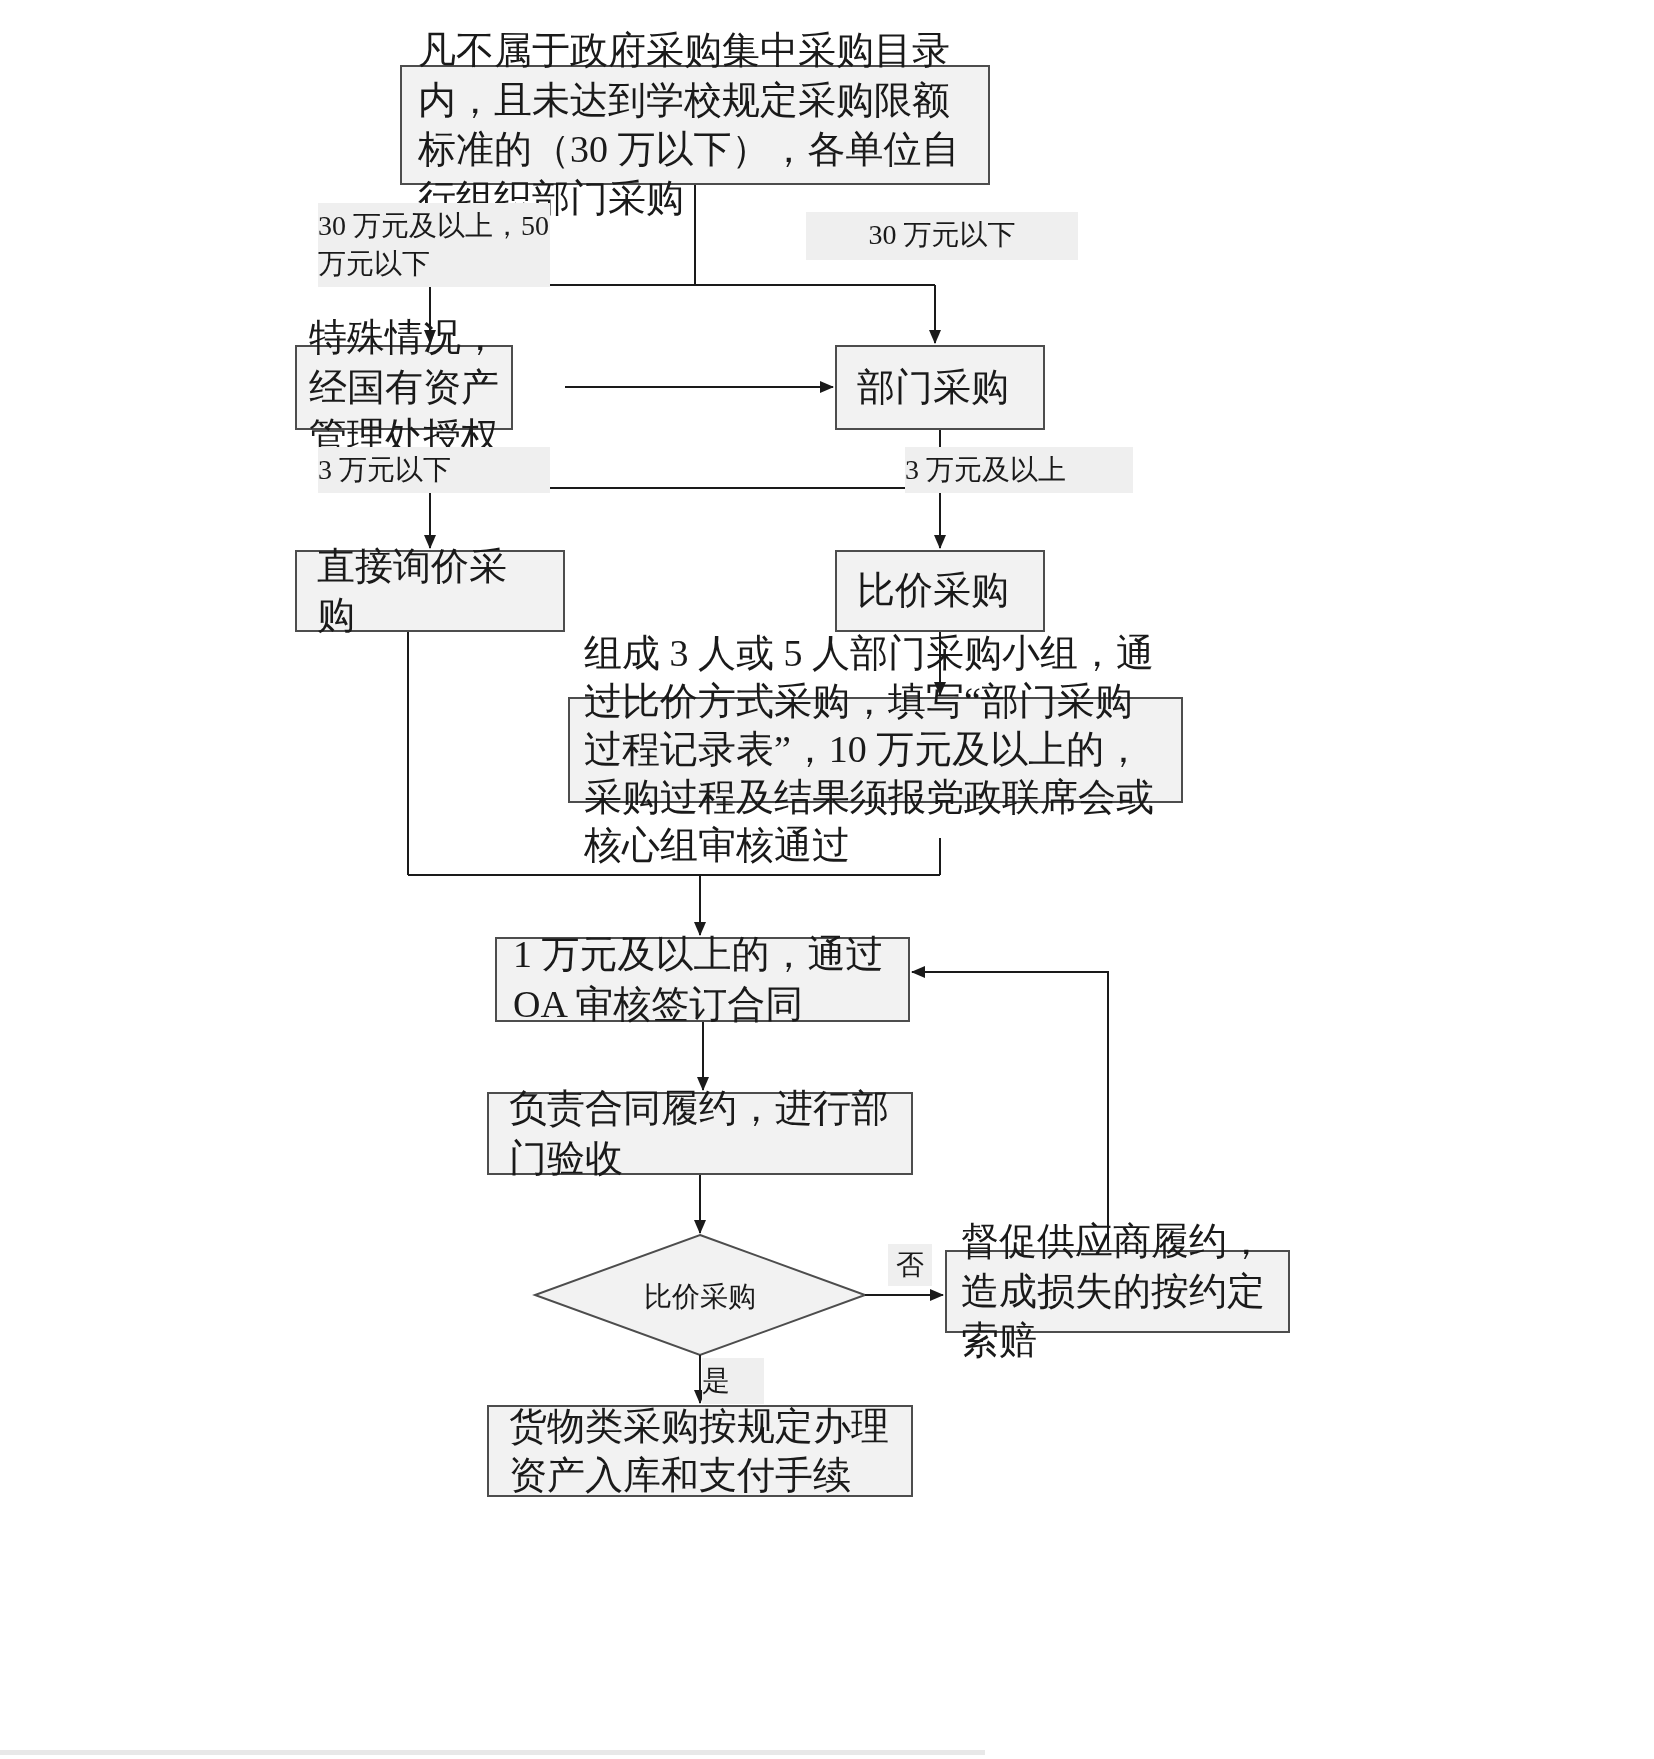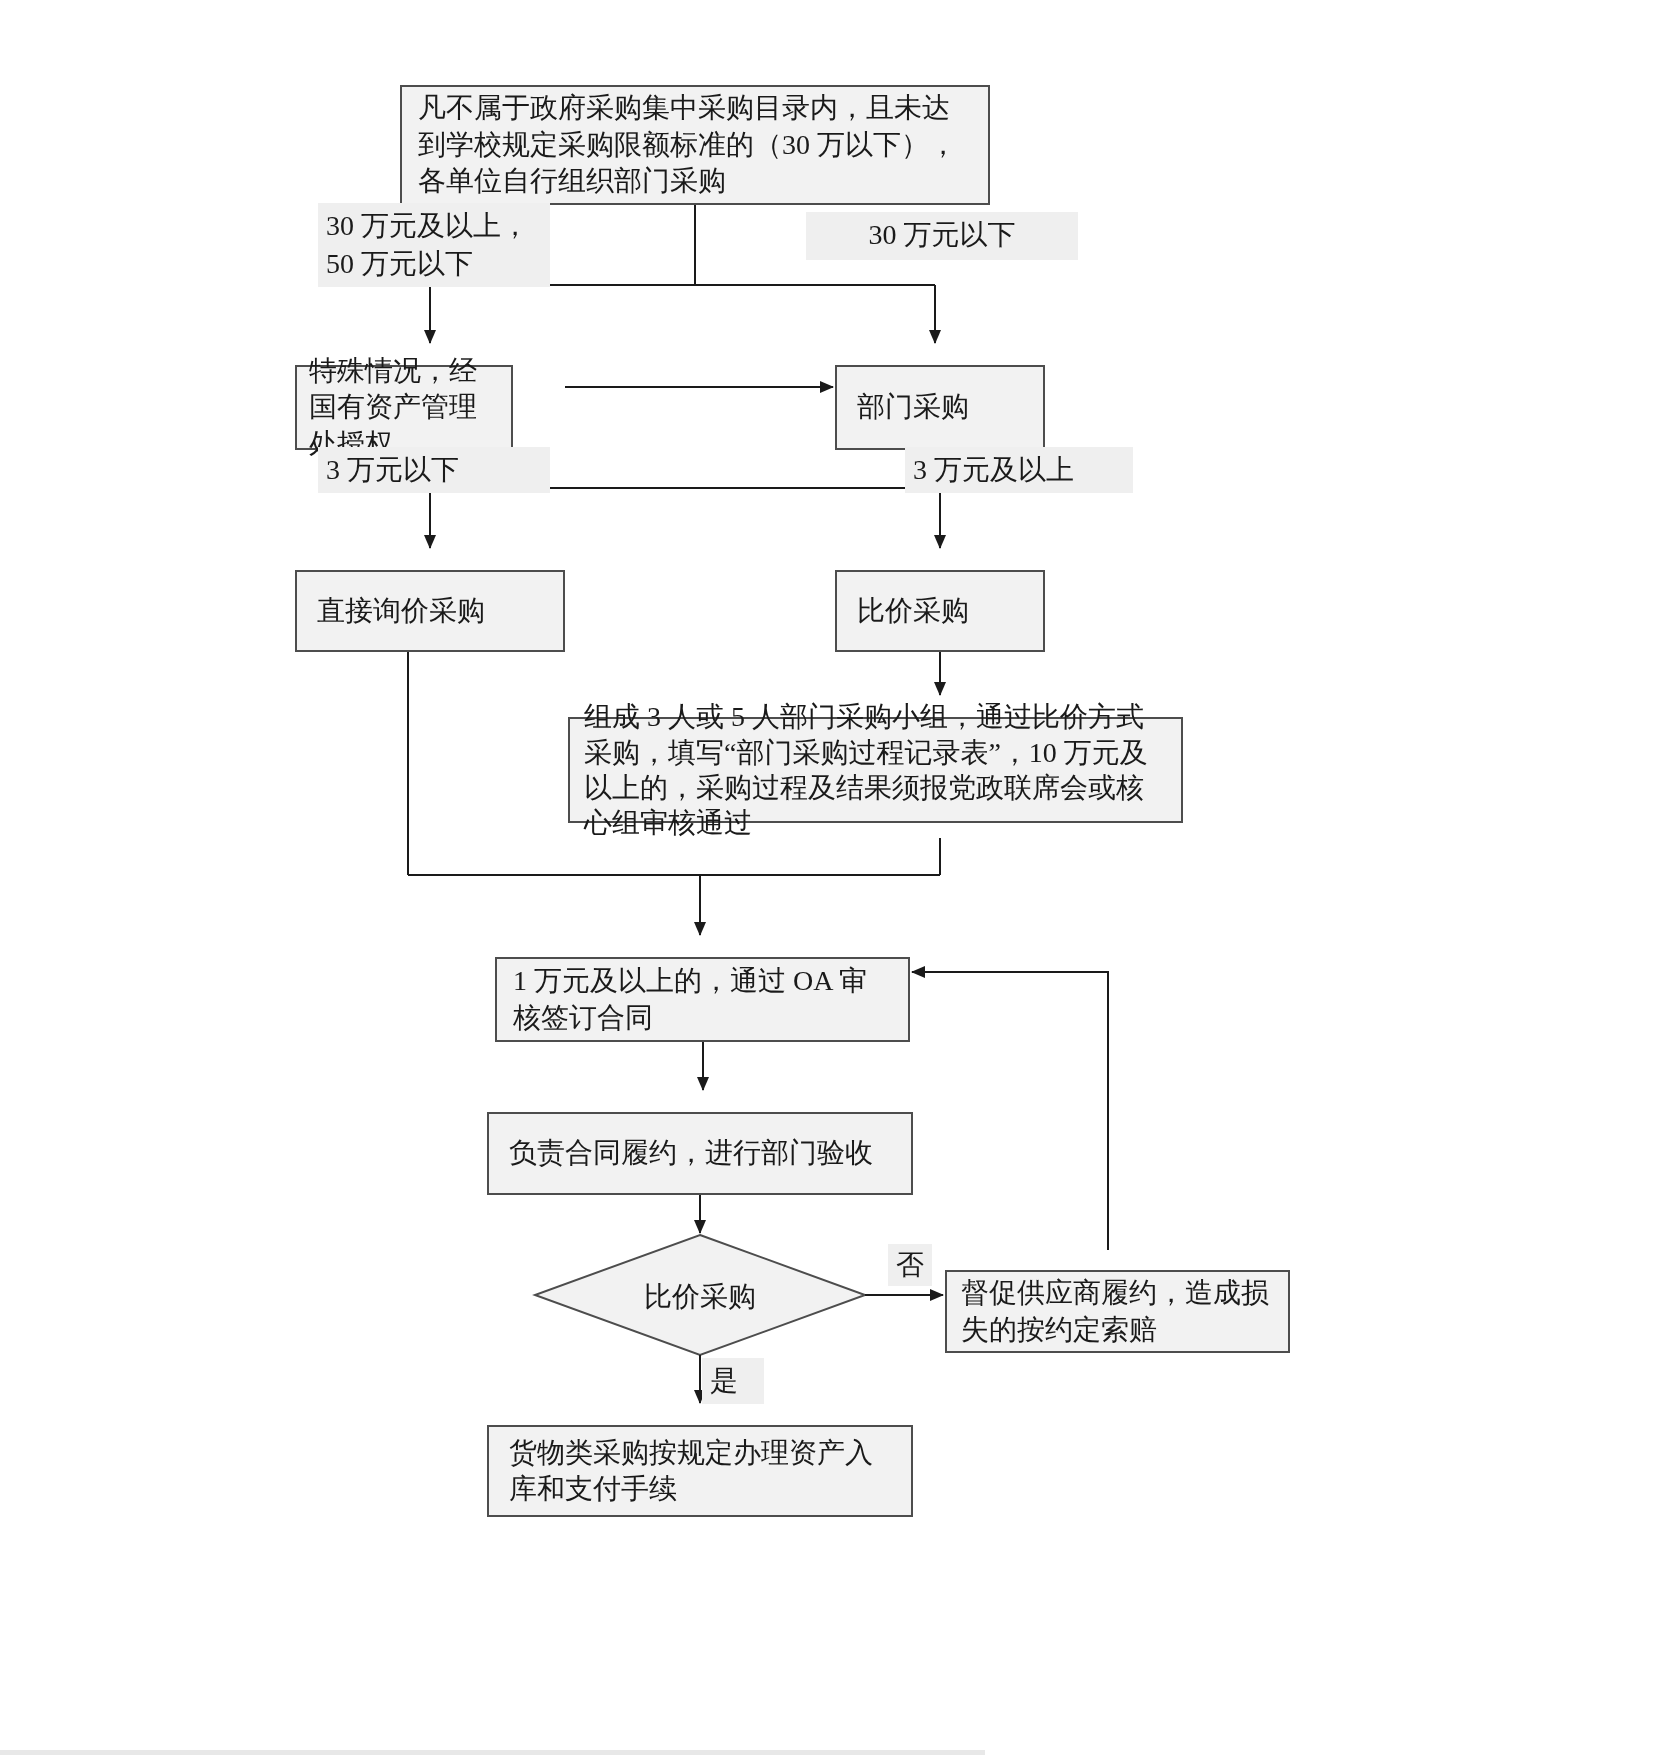--- a/index.html
+++ b/index.html
@@ -13,40 +13,39 @@
   }
   svg.wires { position:absolute; left:0; top:0; }
   .wire { stroke:var(--line,#1a1a1a); stroke-width:2; fill:none; }
   .shape { fill:var(--box-fill,#f2f2f2); stroke:var(--box-border,#4d4d4d); stroke-width:2; }
   #arrowhead path { fill:var(--line,#1a1a1a); }
   .node {
     position:absolute;
     box-sizing:border-box;
     background:var(--box-fill,#f2f2f2);
     border:2px solid var(--box-border,#4d4d4d);
-    font-size:28px;
+    font-size:38px;
     line-height:1.3;
     padding:6px 16px;
     display:flex;
     align-items:center;
-    margin-top:20px;
   }
   .diamond-text {
     position:absolute;
     font-size:28px;
     text-align:center;
     background:transparent;
   }
   .label {
     position:absolute;
     box-sizing:border-box;
     background:var(--label-fill,#efefef);
     font-size:28px;
     line-height:1.35;
-    padding:4px 8px;
+    padding:4px 0;
   }
   .artifact { position:absolute; background:#e8e8e8; }
 </style>
 </head>
 <body>
 
 <div class="canvas">
 
   <svg class="wires" width="1654" height="1759">
     <defs>

